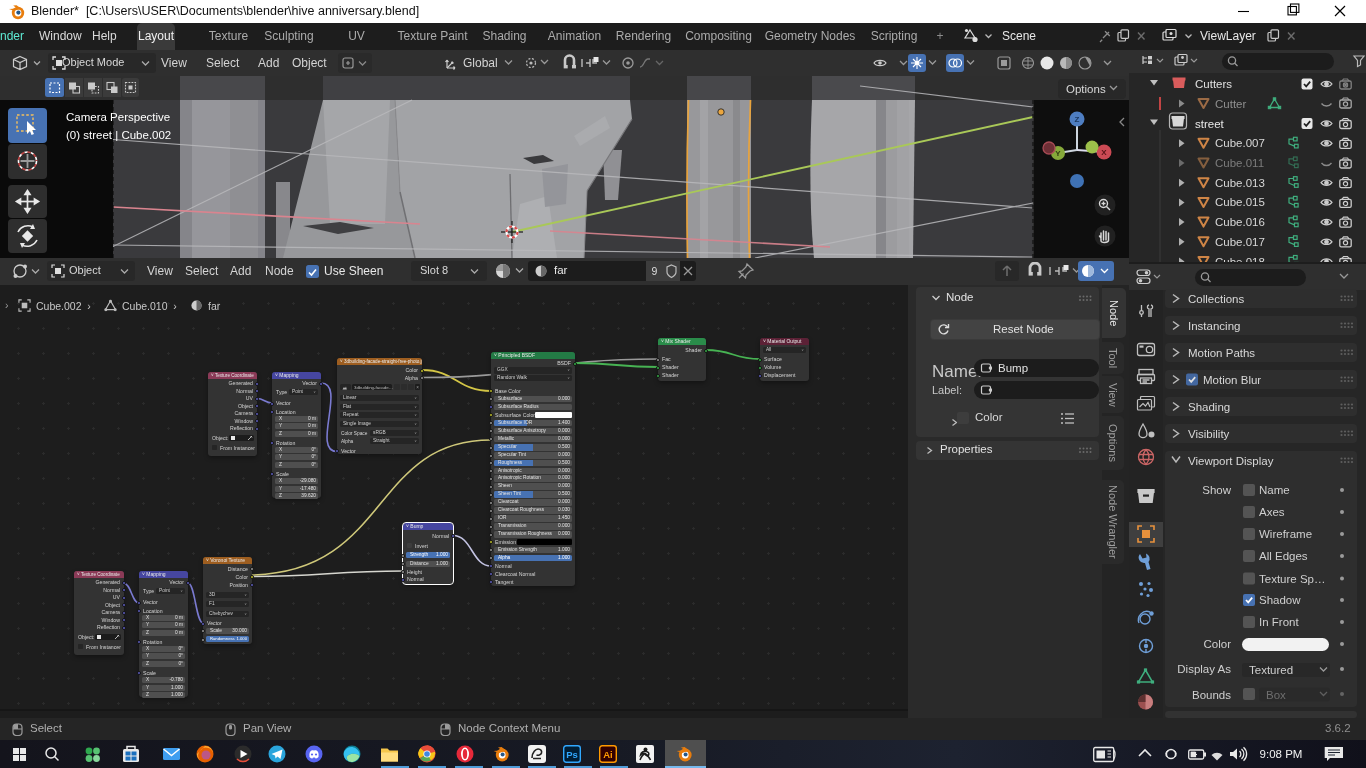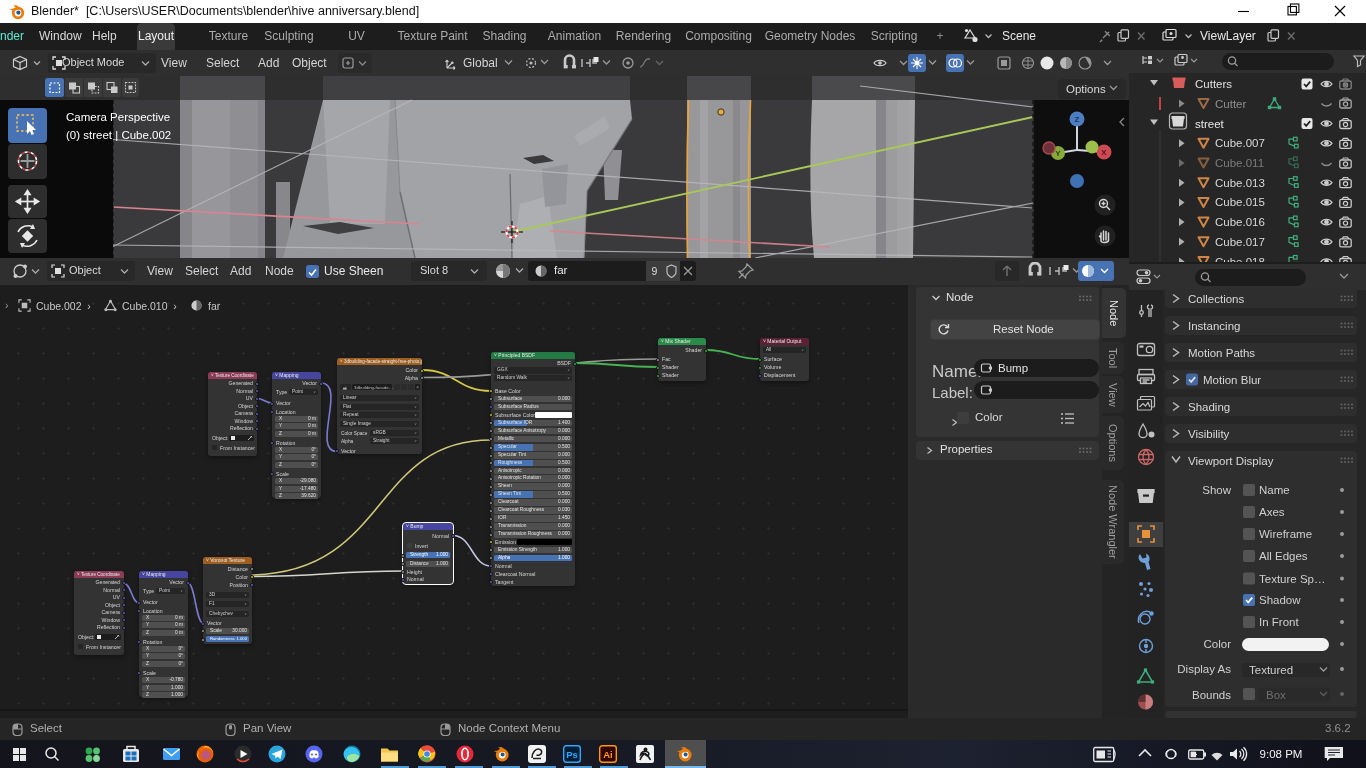--- a/index.html
+++ b/index.html
@@ -950,21 +950,21 @@
         <div class="abs" style="left:62px;top:2.5px;font-size:11.5px;color:#e2e2e2;">Reset Node</div>
       </div>
       <div class="abs" style="left:16px;top:75px;font-size:17px;color:#c8c8c8;">Name:</div>
       <div class="abs" style="left:58px;top:72px;width:125px;height:18px;background:#1c1c1c;border-radius:9px;">
         <svg class="abs" style="left:6px;top:3px" width="12" height="12" viewBox="0 0 12 12">
             <rect x="1.5" y="2" width="9" height="8" rx="1.5" fill="none" stroke="#ccc" stroke-width="1.2"></rect>
             <circle cx="10.5" cy="6" r="1.8" fill="#ccc"></circle>
           </svg>
         <div class="abs" style="left:24px;top:2.5px;font-size:11.5px;color:#e2e2e2;">Bump</div>
       </div>
-      <div class="abs" style="left:16px;top:97px;font-size:15px;color:#c8c8c8;text-align:right;">Label:</div>
+      <div class="abs" style="left:16px;top:97px;font-size:11px;color:#c8c8c8;text-align:right;">Label:</div>
       <div class="abs" style="left:58px;top:94px;width:125px;height:18px;background:#1c1c1c;border-radius:9px;">
         <svg class="abs" style="left:6px;top:3px" width="12" height="12" viewBox="0 0 12 12">
             <rect x="1.5" y="2" width="9" height="8" rx="1.5" fill="none" stroke="#ccc" stroke-width="1.2"></rect>
             <circle cx="10.5" cy="6" r="1.8" fill="#ccc"></circle>
           </svg>
       </div>
       <svg class="abs" style="left:34px;top:131px" width="9" height="9">
           <path d="M2.5 1.5 L6.5 4.5 L2.5 7.5" fill="none" stroke="#bbb" stroke-width="1.3"></path>
         </svg>
       <div class="abs" style="left:41px;top:125px;width:12px;height:12px;background:#3d3d3d;border-radius:2px;"></div>

